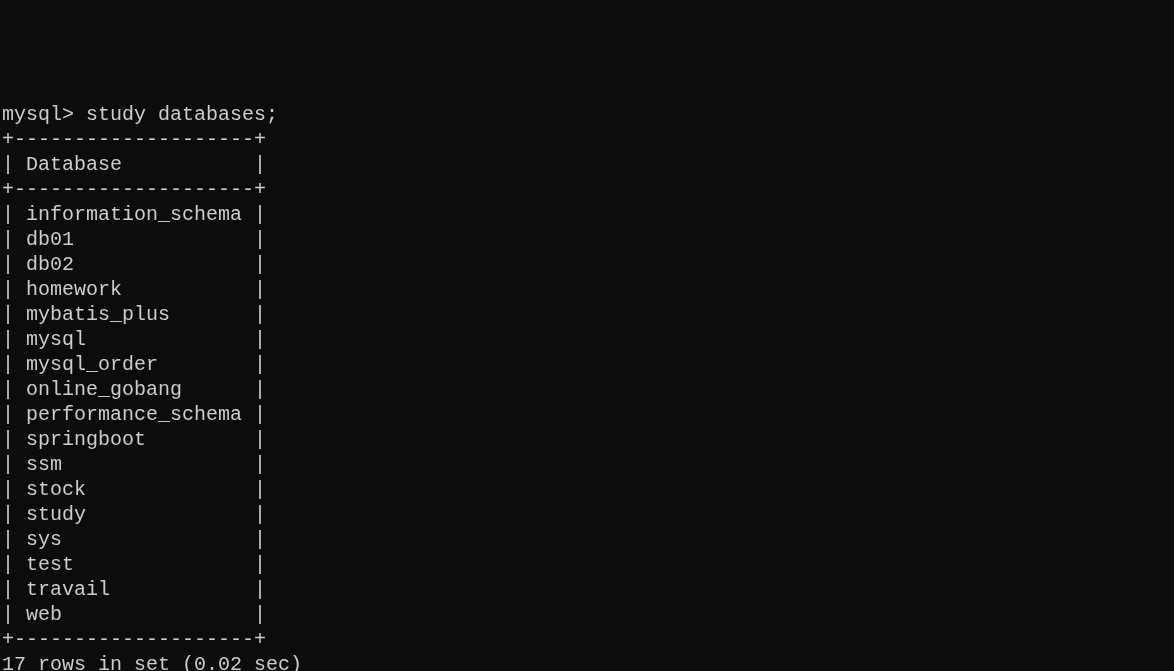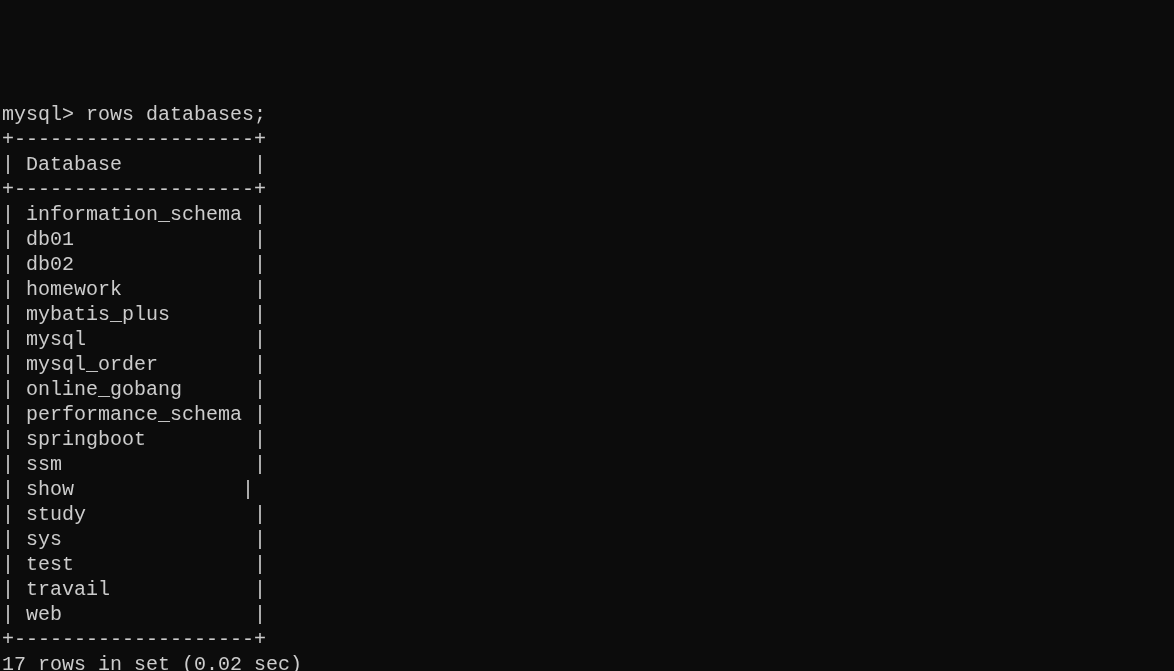--- a/index.html
+++ b/index.html
@@ -21,36 +21,36 @@
     }
     .terminal {
       padding: 2px 0 0 2px;
     }
   </style>
 </head>
 <body>
 
 
 
-<div class="terminal"><span>mysql&gt;</span> <span>rows databases;</span>
+<div class="terminal"><span>mysql&gt;</span> <span>study databases;</span>
 <span>+--------------------+</span>
 <span id="header-row">| Database           |</span>
 <span>+--------------------+</span>
 <span id="db-rows">| information_schema |
 | db01               |
 | db02               |
 | homework           |
 | mybatis_plus       |
 | mysql              |
 | mysql_order        |
 | online_gobang      |
 | performance_schema |
 | springboot         |
 | ssm                |
-| show              |
+| stock              |
 | study              |
 | sys                |
 | test               |
 | travail            |
 | web                |</span>
 <span>+--------------------+</span>
 <span>17 rows in set (0.02 sec)</span>
 
  
 

